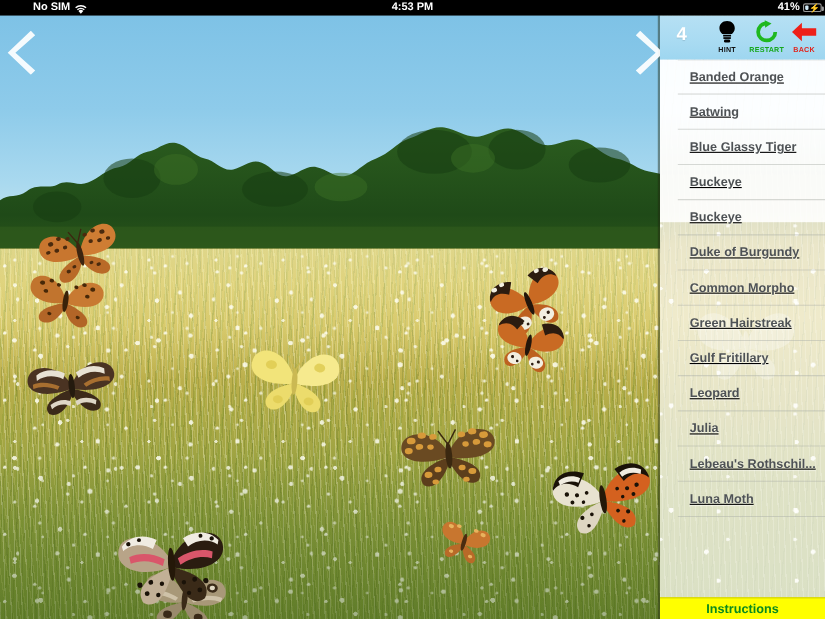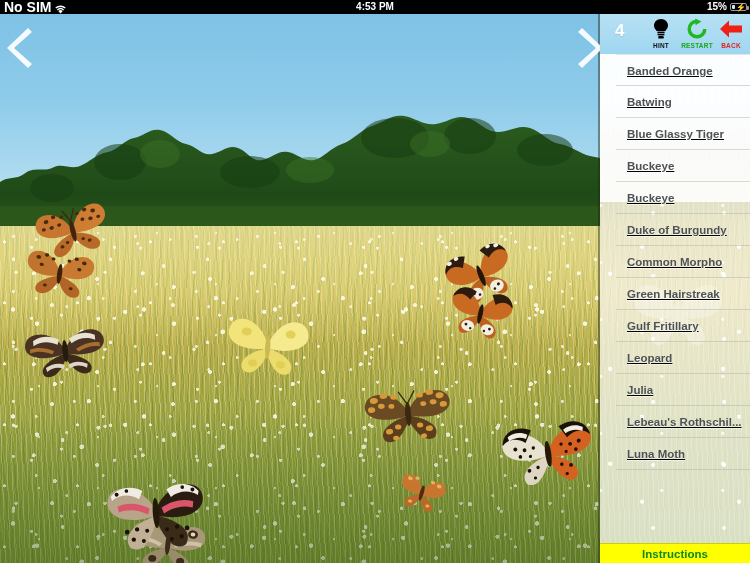--- a/index.html
+++ b/index.html
@@ -15,21 +15,21 @@
   .device{ position:relative; width:750px; height:563px; overflow:hidden; background:#000; }
 
   
   .statusbar{
     position:absolute; left:0; top:0; width:750px; height:14px;
     background:#000; color:#fff;
     font-size:10px; line-height:14px; font-weight:bold;
     z-index:60;
   }
   .sb-left{ position:absolute; left:4px; top:0; display:flex; align-items:center; gap:4px; height:14px; }
-  .sb-carrier{ font-size:14px; letter-spacing:0; }
+  .sb-carrier{ font-size:10px; letter-spacing:0;margin-left:26px; }
   .wifi-icon{ display:inline-block; width:11px; height:9px; position:relative; top:1px; }
   .sb-center{
     position:absolute; left:0; right:0; top:0; height:14px;
     text-align:center; font-size:10px; font-weight:bold;
   }
   .sb-right{ position:absolute; right:3px; top:0; height:14px; display:flex; align-items:center; gap:3px; }
   .sb-batt-pct{ font-size:10px; font-weight:bold; }
   .batt-shell{
     width:17px; height:8px; border:1px solid #9a9a9a; border-radius:2px;
     position:relative; display:inline-block;
@@ -256,21 +256,21 @@
       <span class="wifi-icon">
         <svg width="11" height="9" viewBox="0 0 11 9">
           <path d="M5.5 8.6 L3.3 6.0 A3.2 3.2 0 0 1 7.7 6.0 Z" fill="#fff"></path>
           <path d="M1.9 4.4 A5.4 5.4 0 0 1 9.1 4.4 L8.2 5.4 A4.1 4.1 0 0 0 2.8 5.4 Z" fill="#fff"></path>
           <path d="M0.3 2.6 A7.7 7.7 0 0 1 10.7 2.6 L9.8 3.6 A6.4 6.4 0 0 0 1.2 3.6 Z" fill="#fff"></path>
         </svg>
       </span>
     </div>
     <div class="sb-center">4:53 PM</div>
     <div class="sb-right">
-      <span class="sb-batt-pct">15%</span>
+      <span class="sb-batt-pct">41%</span>
       <span class="batt-shell">
         <span class="batt-fill"></span>
         <span class="batt-bolt">⚡</span>
       </span>
     </div>
   </div>
 
   <div class="stage">
 
     <div class="sky"></div>

